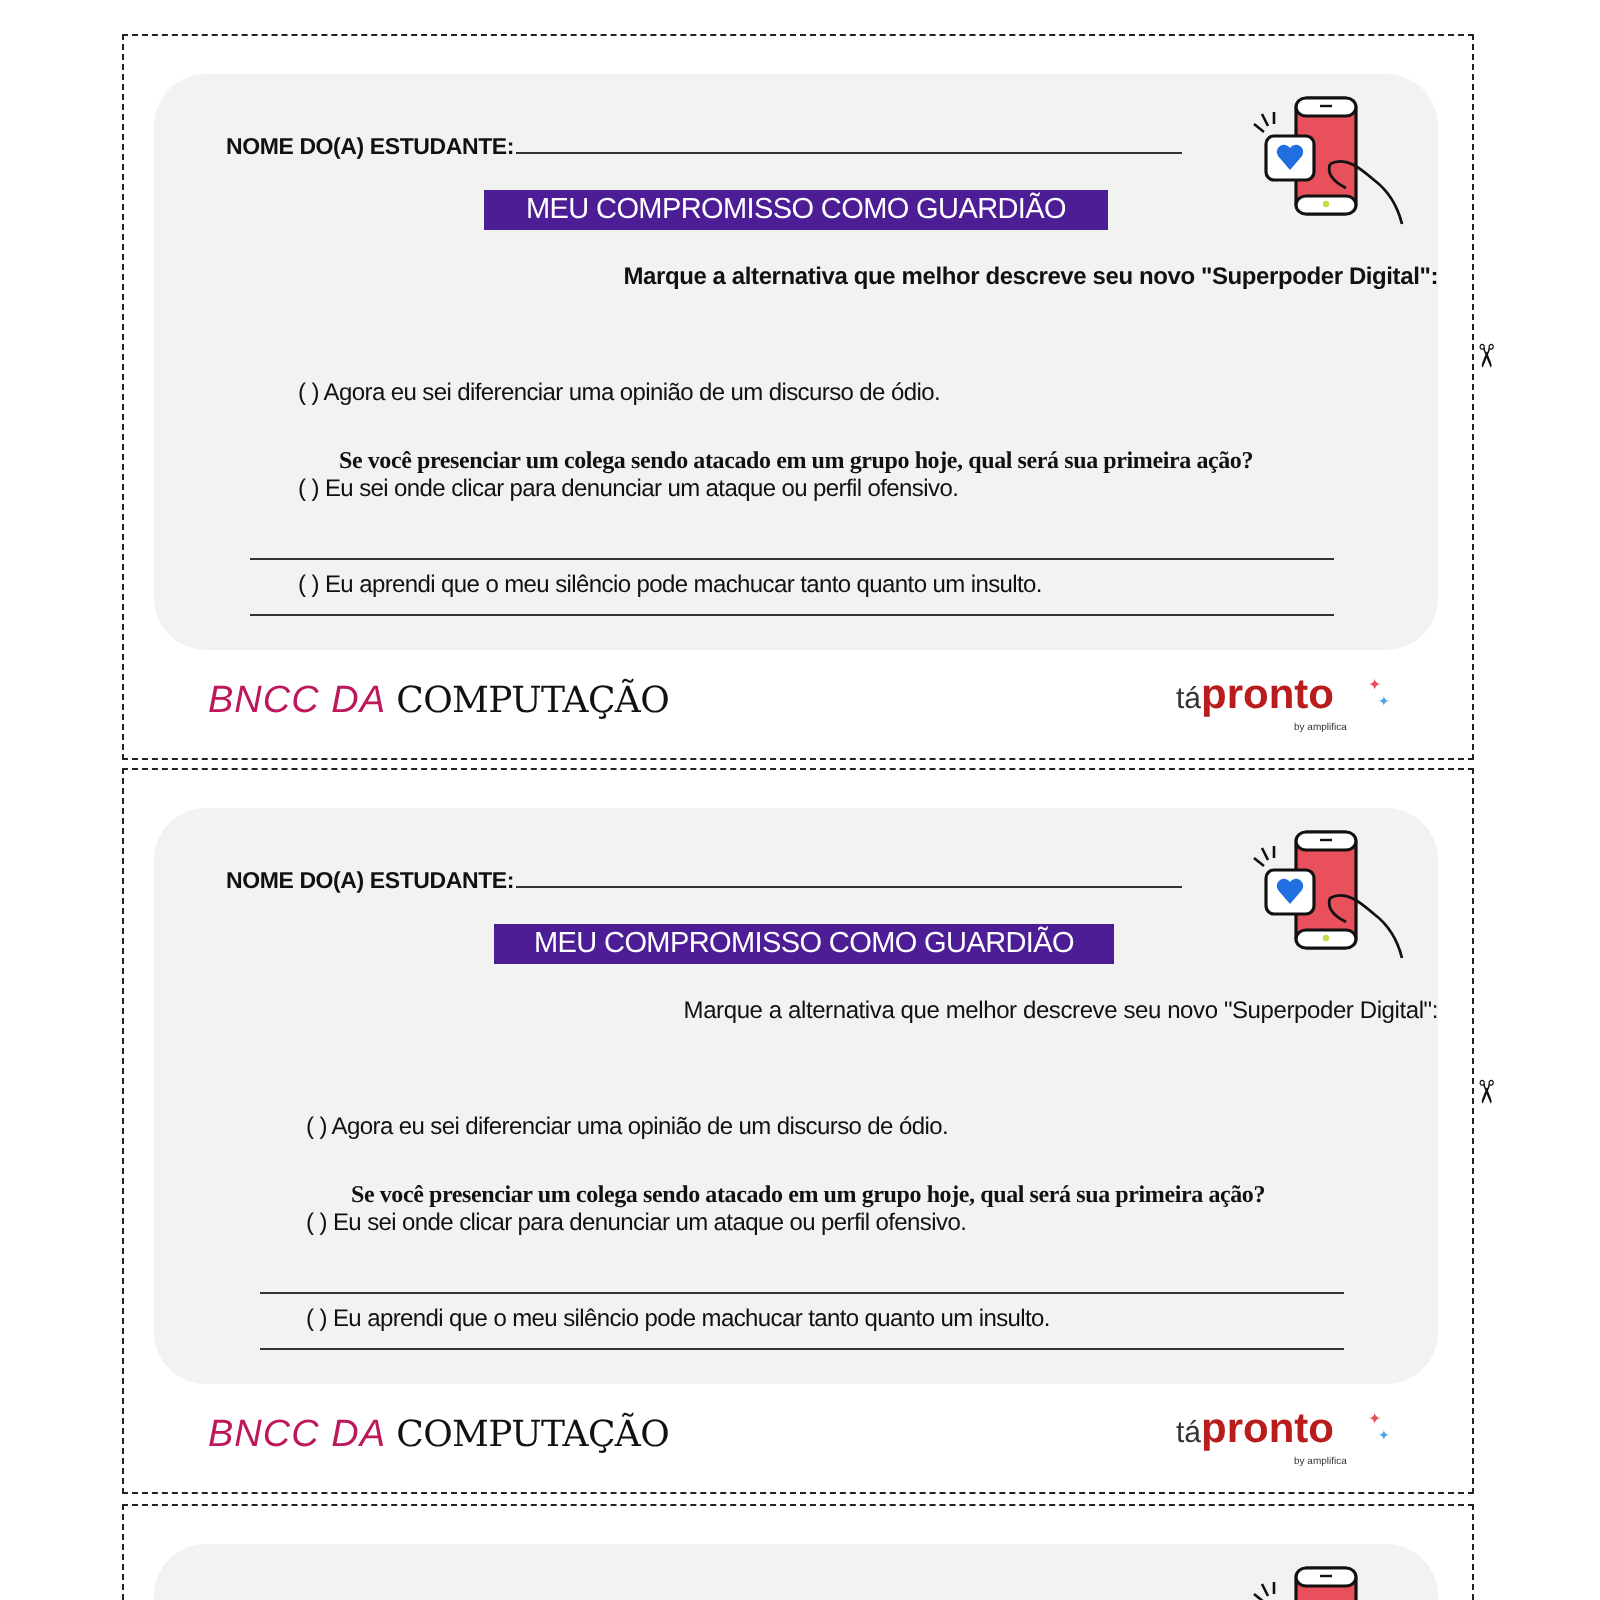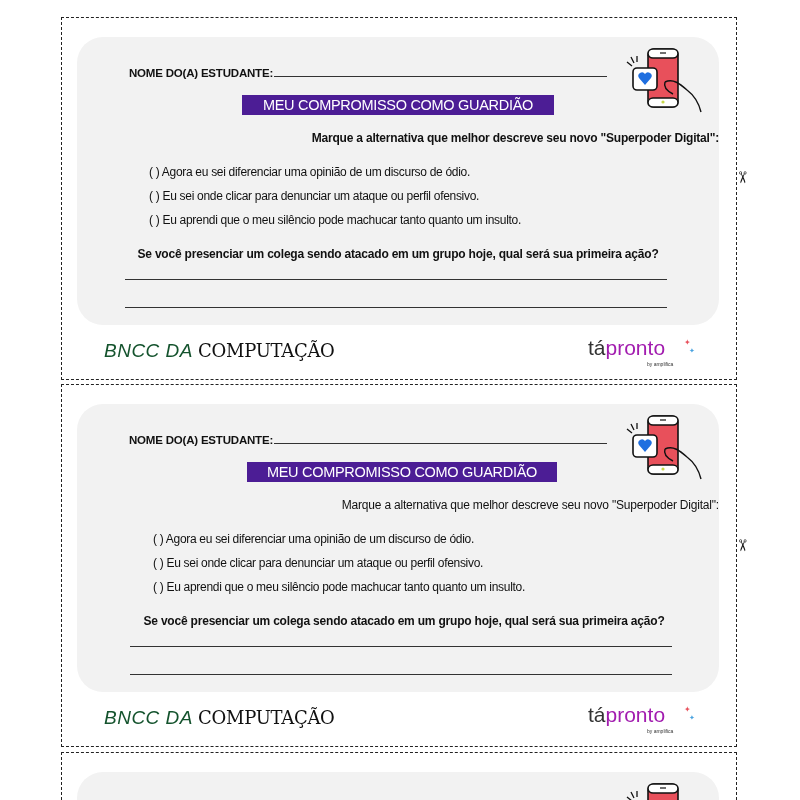--- a/index.html
+++ b/index.html
@@ -1,34 +1,34 @@
 <!DOCTYPE html>
 <html><head>
 <meta charset="utf-8">
 <style>
   html, body { margin:0; padding:0; background:#ffffff; }
   body { width:800px; height:800px; position:relative; overflow:hidden; font-family:"Liberation Sans", sans-serif; color:#111; }
   .card { position:absolute; left:61px; width:676px; height:363px; border:1.5px dashed #222; box-sizing:border-box; }
   .panel { position:absolute; left:15px; top:19px; width:642px; height:288px; background:#f2f2f2; border-radius:26px; }
-  .name-row { position:absolute; left:52px; top:28px; font-size:11.5px; font-weight:bold; letter-spacing:-0.2px; white-space:nowrap; }
+  .name-row { position:absolute; left:36px; top:28px; font-size:11.5px; font-weight:bold; letter-spacing:-0.2px; white-space:nowrap; }
   .name-line { display:inline-block; width:333px; border-bottom:1px solid #333; height:11px; vertical-align:baseline; margin-left:1px; }
   .title { position:absolute; top:58px; left:165px; width:312px; height:20px; background:#4c1d95; color:#fff; font-size:14.5px; text-align:center; line-height:20px; letter-spacing:-0.3px; white-space:nowrap; }
   .instruction { position:absolute; top:94px; left:0; width:642px; text-align:right; font-size:12px; letter-spacing:-0.2px; white-space:nowrap; }
   .instruction.bold { font-weight:bold; }
   .options { position:absolute; left:72px; top:127px; }
-  .option { font-size:12px; height:24px; line-height:16px; letter-spacing:-0.3px; white-space:nowrap; }
-  .question { position:absolute; top:210px; left:0; width:642px; text-align:center; font-size:12px; font-weight:bold; letter-spacing:-0.2px; white-space:nowrap; }
+  .option { font-size:12px; height:24px; line-height:16px; letter-spacing:-0.3px; white-space:nowrap;margin-top:24px; }
+  .question { position:absolute; top:186px; left:0; width:642px; text-align:center; font-size:12px; font-weight:bold; letter-spacing:-0.2px; white-space:nowrap;font-family:Liberation Serif, serif; }
   .answer-line { position:absolute; left:48px; width:542px; border-bottom:1.2px solid #333; }
   .phone { position:absolute; left:548px; top:11px; width:82px; height:66px; }
   .footer-left { position:absolute; left:42px; top:322px; font-size:19px; white-space:nowrap; }
-  .footer-left .light { font-style:italic; font-weight:300; letter-spacing:0.5px; color:#14532d; }
+  .footer-left .light { font-style:italic; font-weight:300; letter-spacing:0.5px; color:#be185d; }
   .footer-left .heavy { font-family:"DejaVu Serif", serif; font-weight:normal; font-size:18px; letter-spacing:-0.3px; }
   .footer-right { position:absolute; left:526px; top:318px; white-space:nowrap; }
-  .footer-right .ta { font-size:21px; color:#333; }
-  .footer-right .pronto { font-size:21px; font-weight:normal; color:#a21caf; }
+  .footer-right .ta { font-size:15px; color:#333; }
+  .footer-right .pronto { font-size:21px; font-weight:bold; color:#b91c1c; }
   .footer-right .by { position:absolute; left:59px; top:25px; font-size:5px; color:#333; }
   .scissors { position:absolute; left:674px; font-size:16px; transform:rotate(90deg); }
   .spark1 { position:absolute; color:#e8505b; font-size:8px; }
   .spark2 { position:absolute; color:#4aa3e0; font-size:7px; }
 </style>
 </head>
 <body>
 
 <div class="card" style="top:17px;">
   <div class="panel">

